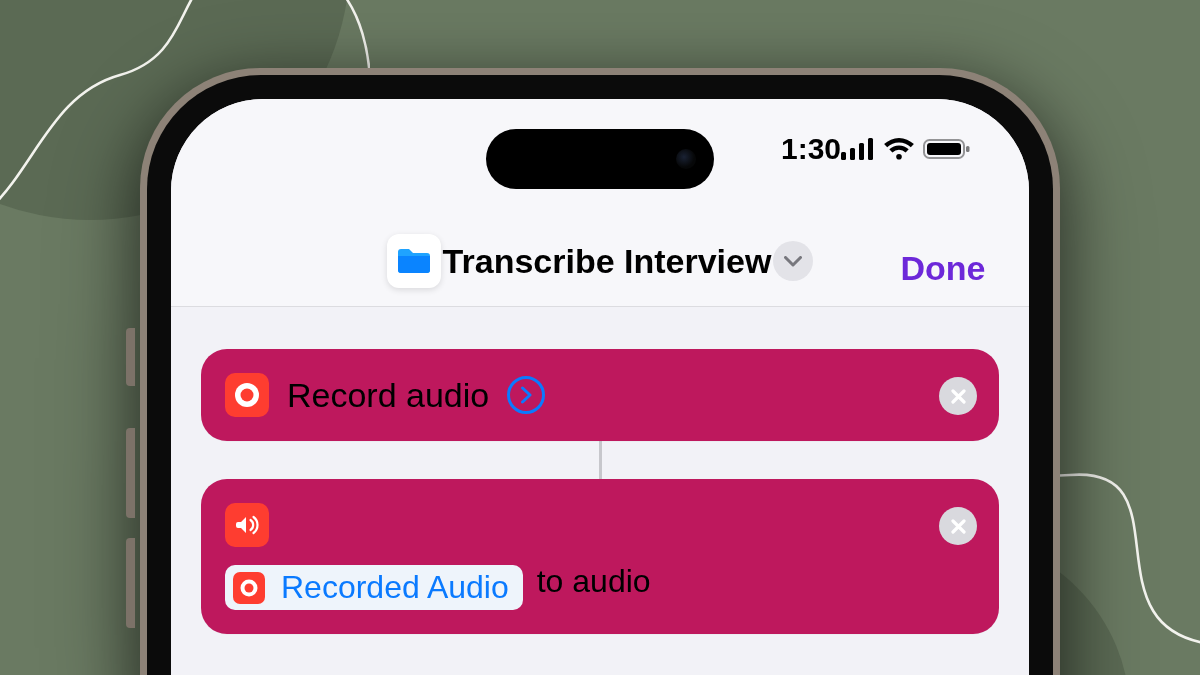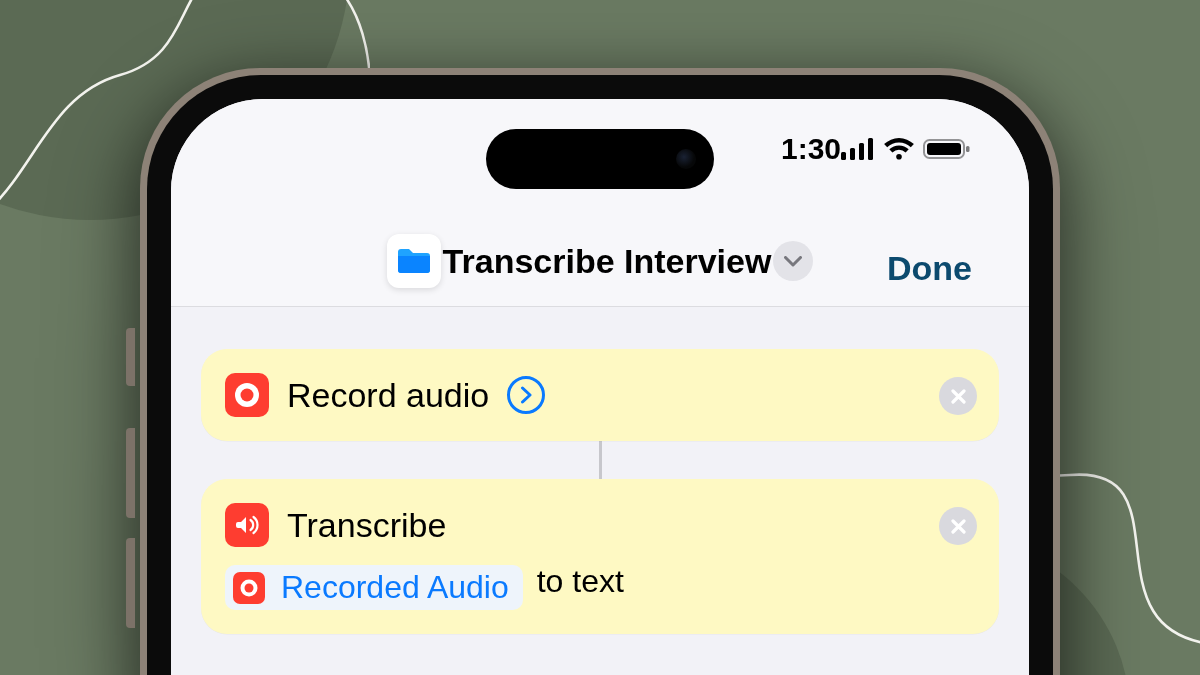--- a/index.html
+++ b/index.html
@@ -134,32 +134,32 @@
   }
   .chev-pill {
     width: 40px; height: 40px;
     border-radius: 50%;
     background: #e3e3e8;
     display: flex; align-items: center; justify-content: center;
   }
   .done-btn {
     font-size: 34px;
     font-weight: 600;
-    color: #0c4a6e;
+    color: #6d28d9;
     min-width: 112px;
-    text-align: left;
+    text-align: center;
   }
   
   .content {
     position: absolute;
     top: 212px; left: 0; right: 0;
     padding: 38px 30px 0 30px;
   }
   .card {
-    background: #fef9c3;
+    background: #be185d;
     border-radius: 26px;
     padding: 24px 22px 24px 24px;
     box-shadow: 0 0.5px 0 rgba(0,0,0,0.05);
     position: relative;
   }
   .card-row {
     display: flex; align-items: center; gap: 18px;
   }
   .action-icon {
     width: 44px; height: 44px;
@@ -314,33 +314,32 @@
           <div class="card-row">
             <div class="action-icon red">
               <svg width="28" height="28">
                   <g fill="#fff">
                     <path d="M5 11 h3 l5-5 v16 l-5-5 h-3 a2 2 0 0 1 -2-2 v-2 a2 2 0 0 1 2-2 z"></path>
                     <path d="M17.5 9 a6 6 0 0 1 0 10" stroke="#fff" stroke-width="2.2" fill="none" stroke-linecap="round"></path>
                     <path d="M20.5 6 a10 10 0 0 1 0 16" stroke="#fff" stroke-width="2.2" fill="none" stroke-linecap="round"></path>
                   </g>
                 </svg>
             </div>
-            <span class="action-title">Transcribe</span>
           </div>
           <div class="second-row">
             <span class="var-chip">
               <span class="mini-icon">
                 <svg width="20" height="20">
                     <circle cx="10" cy="10" r="8.5" fill="#fff"></circle>
                     <circle cx="10" cy="10" r="4.5" fill="#fe3d30"></circle>
                   </svg>
               </span>
               <span class="var-label">Recorded Audio</span>
             </span>
-            <span class="suffix">to text</span>
+            <span class="suffix">to audio</span>
           </div>
           <div class="close-circle">
             <svg width="15" height="15">
                 <path d="M2 2 L13 13 M13 2 L2 13" stroke="#fff" stroke-width="3.2" stroke-linecap="round"></path>
               </svg>
           </div>
         </div>
 
       </div>
 

